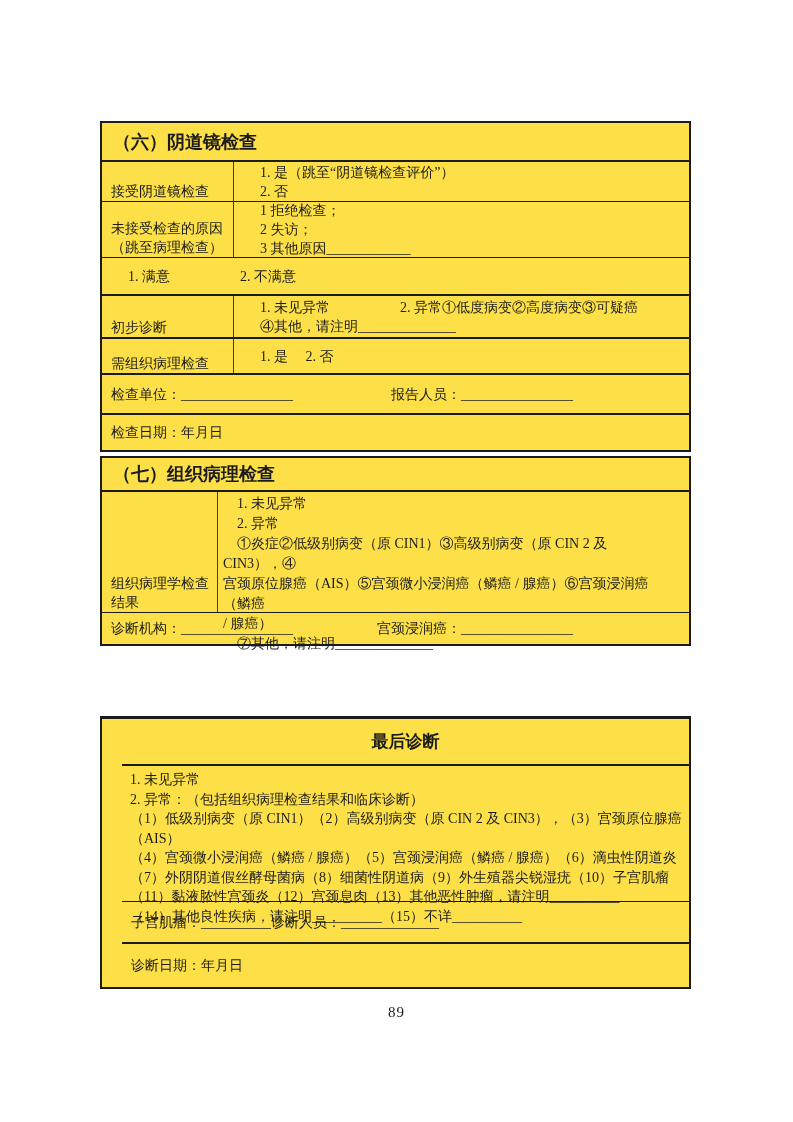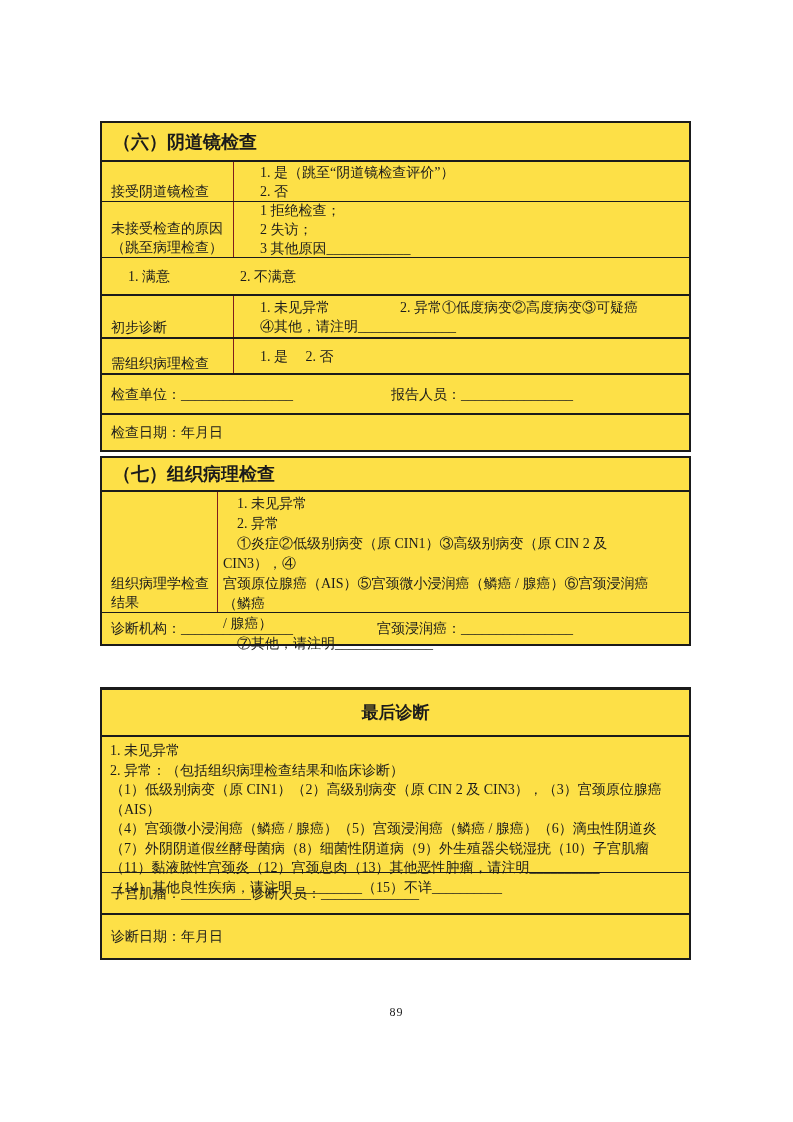--- a/index.html
+++ b/index.html
@@ -27,21 +27,21 @@
     border-right:1px solid #7f1d1d;display:flex;align-items:flex-end;
     padding-left:9px;padding-right:4px;flex:0 0 auto;
   }
   .content-cell{flex:1 1 auto;display:flex;align-items:center;padding-right:20px;}
   .content-pad{padding-left:26px;}
   .full-cell{flex:1 1 auto;display:flex;align-items:center;padding-left:9px;padding-right:6px;}
   .top-align{align-items:flex-start;}
   .ml{white-space:pre-wrap;}
   .pageno{
     position:absolute;left:0;right:0;top:1003px;text-align:center;
-    font-size:12px;letter-spacing:1px;
+    font-size:15px;letter-spacing:1px;
   }
 </style>
 </head>
 <body>
 
 <div class="sheet">
 
   <section class="tbl" style="top:121px;">
     <div class="row first sec-header" style="height:37px;">
       <span>（六）阴道镜检查</span>
@@ -128,21 +128,21 @@
     </div>
 
     <div class="row" style="height:32px;">
       <div class="cell full-cell">
         <span class="ml">诊断机构：________________　　　　　　宫颈浸润癌：________________</span>
       </div>
     </div>
 
   </section>
 
-  <section class="tbl" style="top:687px;border-top-width:3px;">
+  <section class="tbl" style="top:716px;border-top-width:3px;padding-left:20px;">
     <div class="row first sec-header center" style="height:45px;">
       <span>最后诊断</span>
     </div>
 
     <div class="row bt2" style="height:137px;">
       <div class="cell full-cell top-align" style="padding-left:8px;padding-top:4px;line-height:19.5px;">
         <span class="ml">1. 未见异常
 2. 异常：（包括组织病理检查结果和临床诊断）
 （1）低级别病变（原 CIN1）（2）高级别病变（原 CIN 2 及 CIN3），（3）宫颈原位腺癌（AIS）
 （4）宫颈微小浸润癌（鳞癌 / 腺癌）（5）宫颈浸润癌（鳞癌 / 腺癌）（6）滴虫性阴道炎

